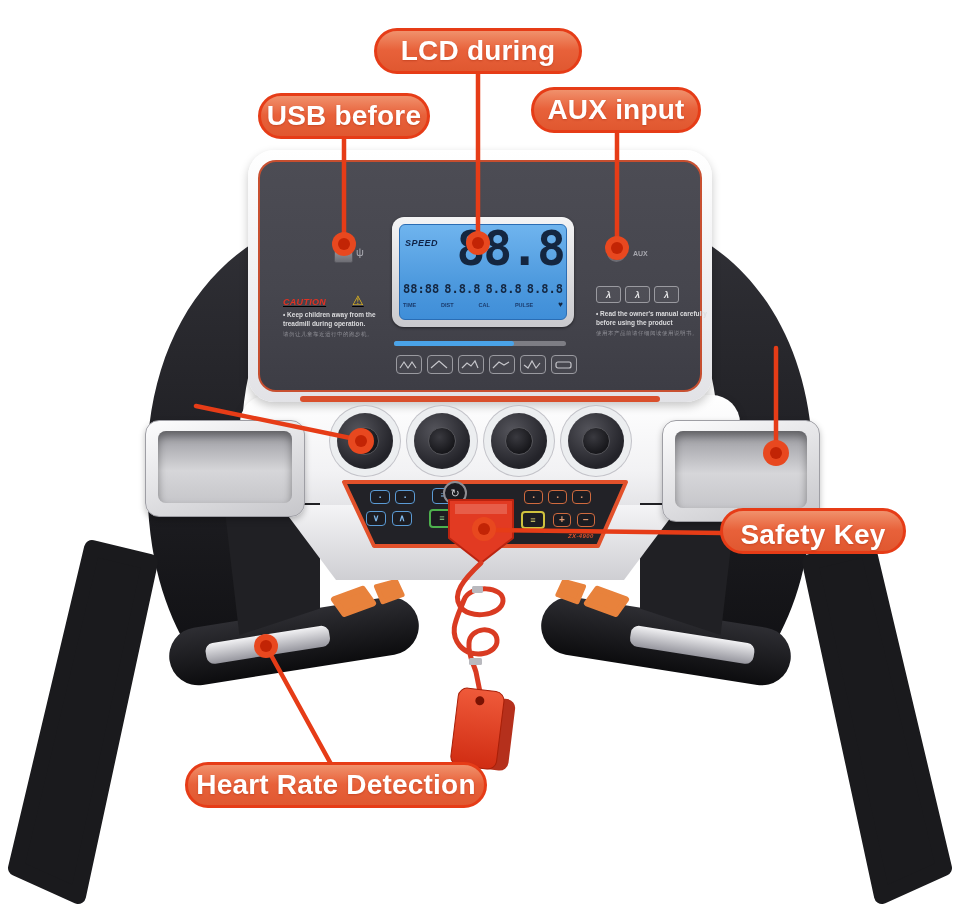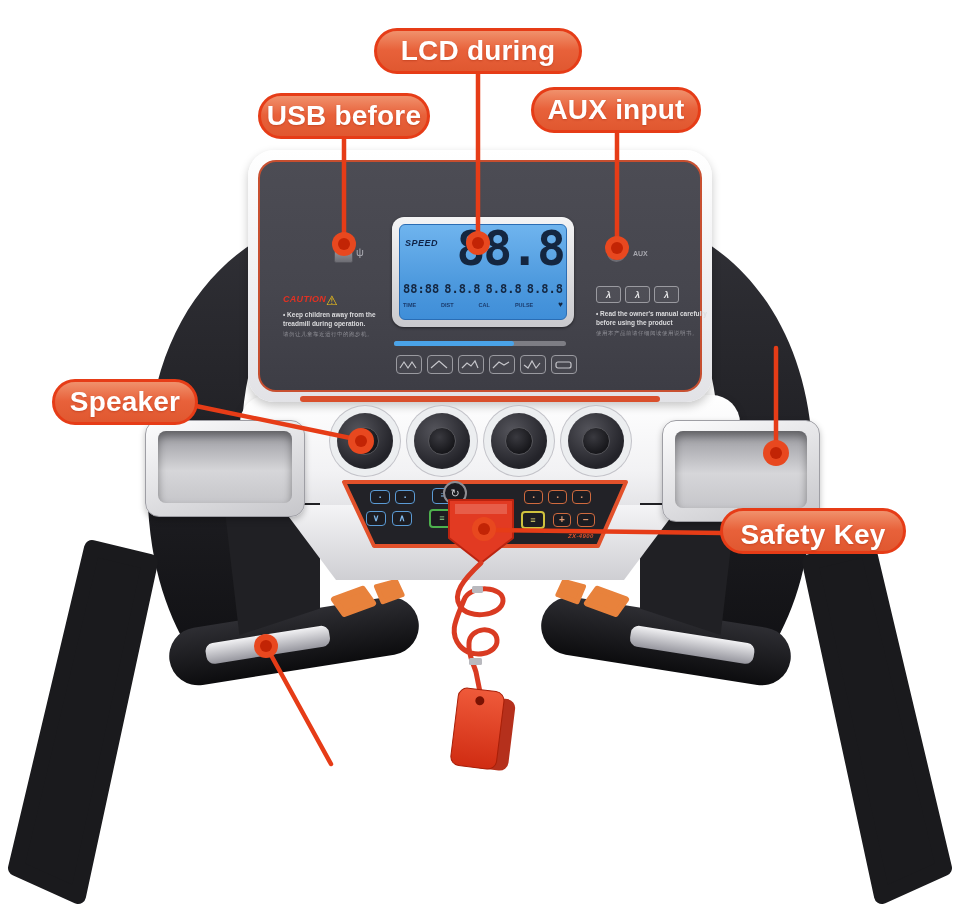--- a/index.html
+++ b/index.html
@@ -49,21 +49,21 @@
   
   .usb-port{position:absolute;left:334px;top:248px;width:17px;height:13px;border-radius:2px;
     background:linear-gradient(180deg,#9a9aa0,#6d6d74);border:1px solid #55555c;z-index:12;}
   .usb-glyph{position:absolute;left:356px;top:246px;font-size:11px;color:#a7a7ae;z-index:12;}
   .aux-port{position:absolute;left:607px;top:243px;width:19px;height:19px;border-radius:50%;
     background:radial-gradient(circle at 45% 40%,#1c1c20 35%,#5a5a62 60%,#2e2e34);
     border:2px solid #6c6c74;box-sizing:border-box;z-index:12;}
   .aux-label{position:absolute;left:633px;top:250px;font-size:7px;font-weight:bold;color:#a7a7ae;z-index:12;}
 
   .caution-block{position:absolute;left:283px;top:294px;width:112px;z-index:12;}
-  .caution-row{display:flex;align-items:flex-start;gap:0;}
+  .caution-row{display:flex;align-items:flex-end;gap:26px;text-decoration:underline;}
   .caution-title{font-size:9px;font-weight:bold;font-style:italic;color:#e23122;letter-spacing:.3px;}
   .warn-icon{font-size:13px;color:#f5c518;line-height:1;}
   .caution-text{margin-top:3px;font-size:6.5px;line-height:1.4;color:#dcdcde;font-weight:bold;}
   .cn-text{margin-top:3px;font-size:5.5px;color:#8f8f96;letter-spacing:.5px;}
 
   .manual-block{position:absolute;left:596px;top:286px;width:116px;z-index:12;}
   .run-icons{display:flex;gap:4px;}
   .run-box{width:23px;height:15px;border-radius:3px;border:1px solid #9a9aa0;display:flex;
     align-items:center;justify-content:center;font-size:9px;color:#e8e8ea;font-weight:bold;
     background:rgba(255,255,255,.05);font-style:italic;}
@@ -323,20 +323,20 @@
 
   <div class="bubble b-lcd">
       <span>LCD during</span>
     </div>
   <div class="bubble b-usb">
       <span>USB before</span>
     </div>
   <div class="bubble b-aux">
       <span>AUX input</span>
     </div>
-  <div class="bubble b-speaker">
-      <span>Speaker</span>
-    </div>
   <div class="bubble b-safety">
       <span>Safety Key</span>
     </div>
+  <div class="bubble b-heart">
+      <span>Heart Rate Detection</span>
+    </div>
 
 </div>
 
 </body></html>

